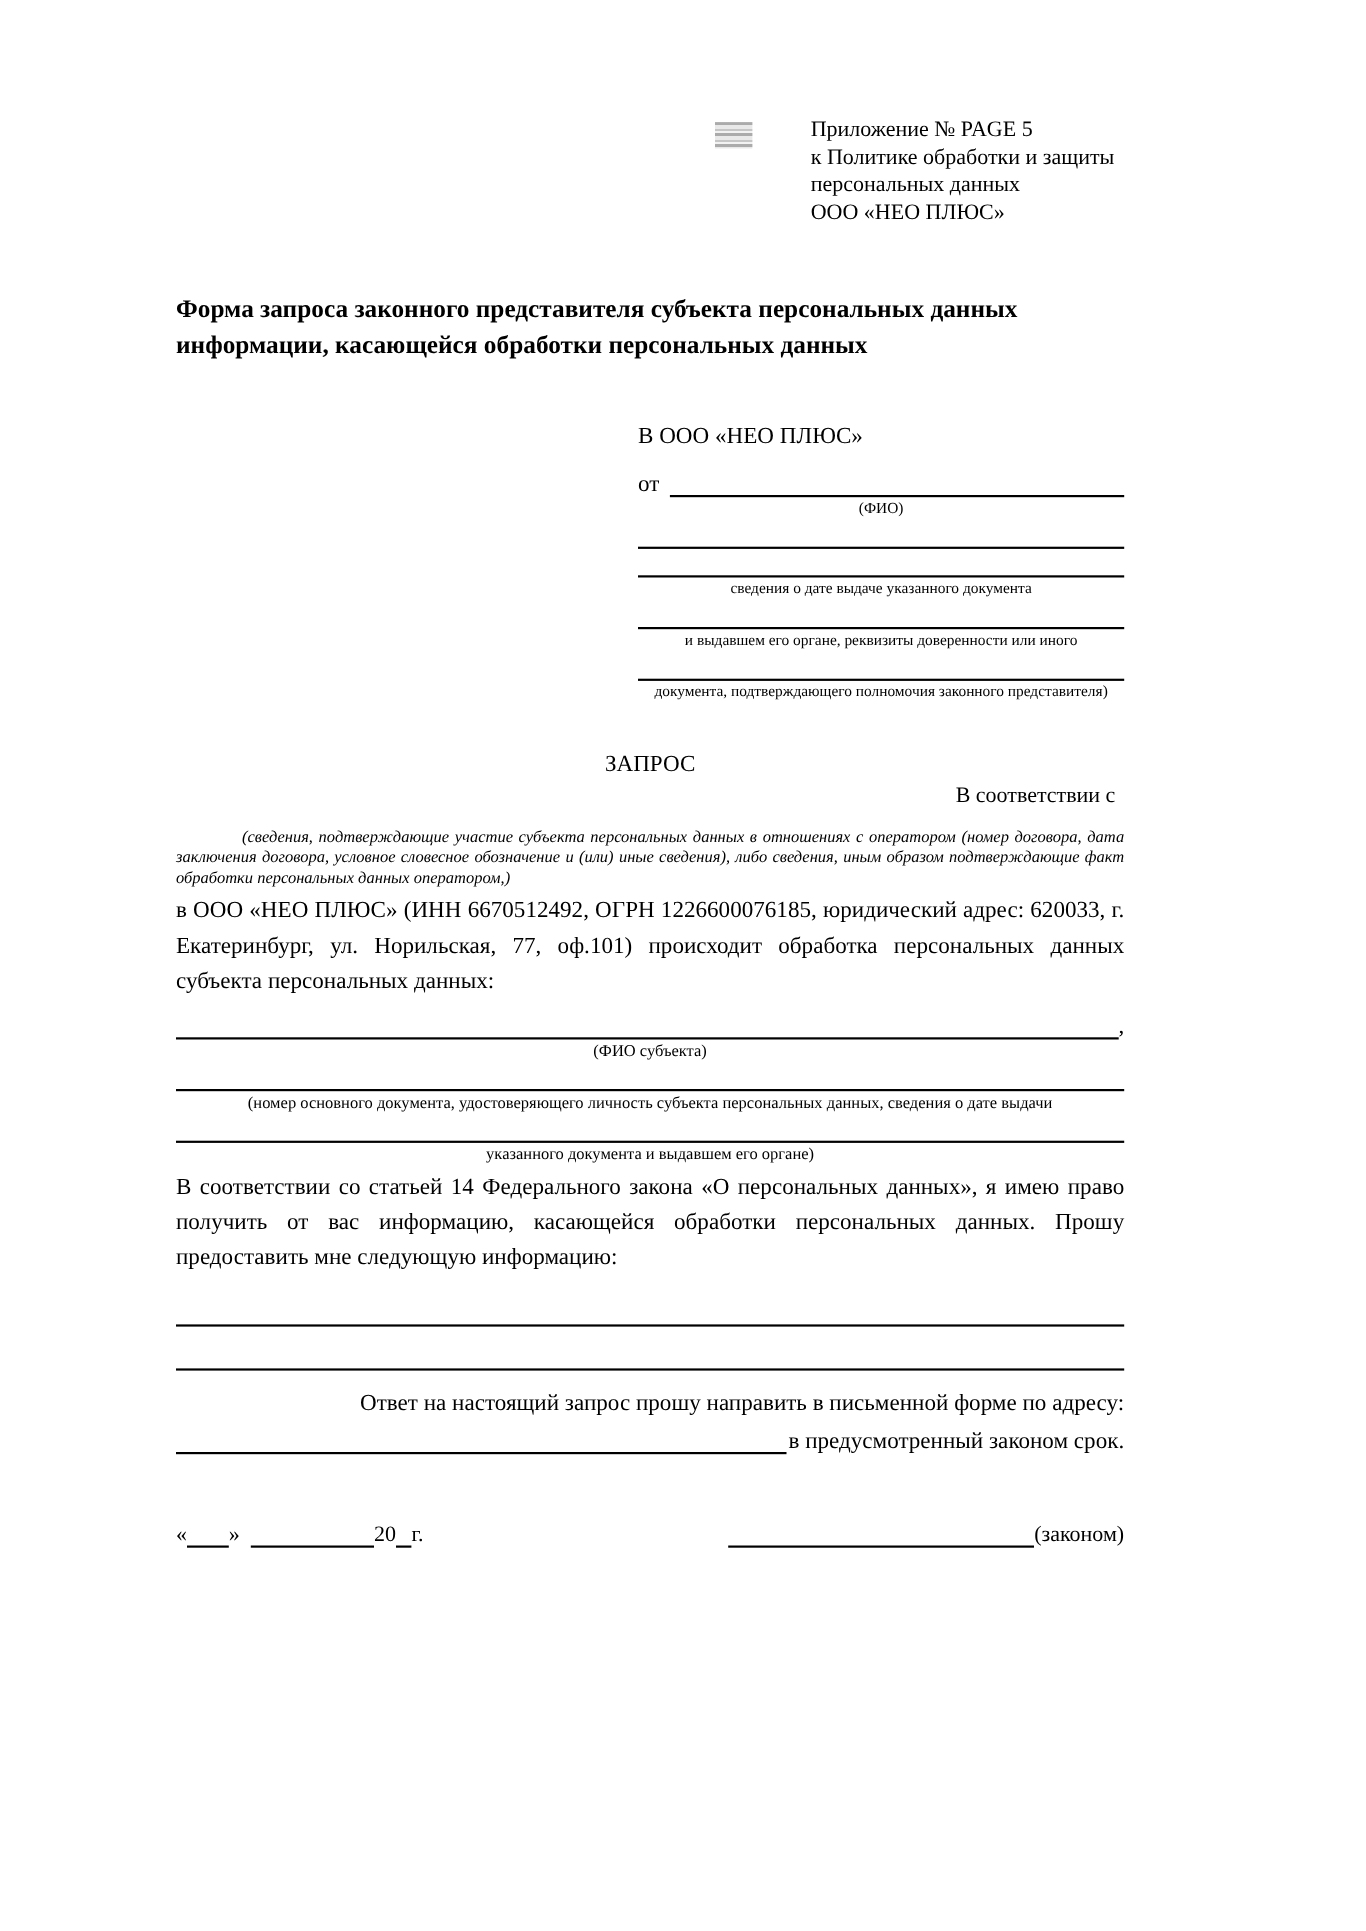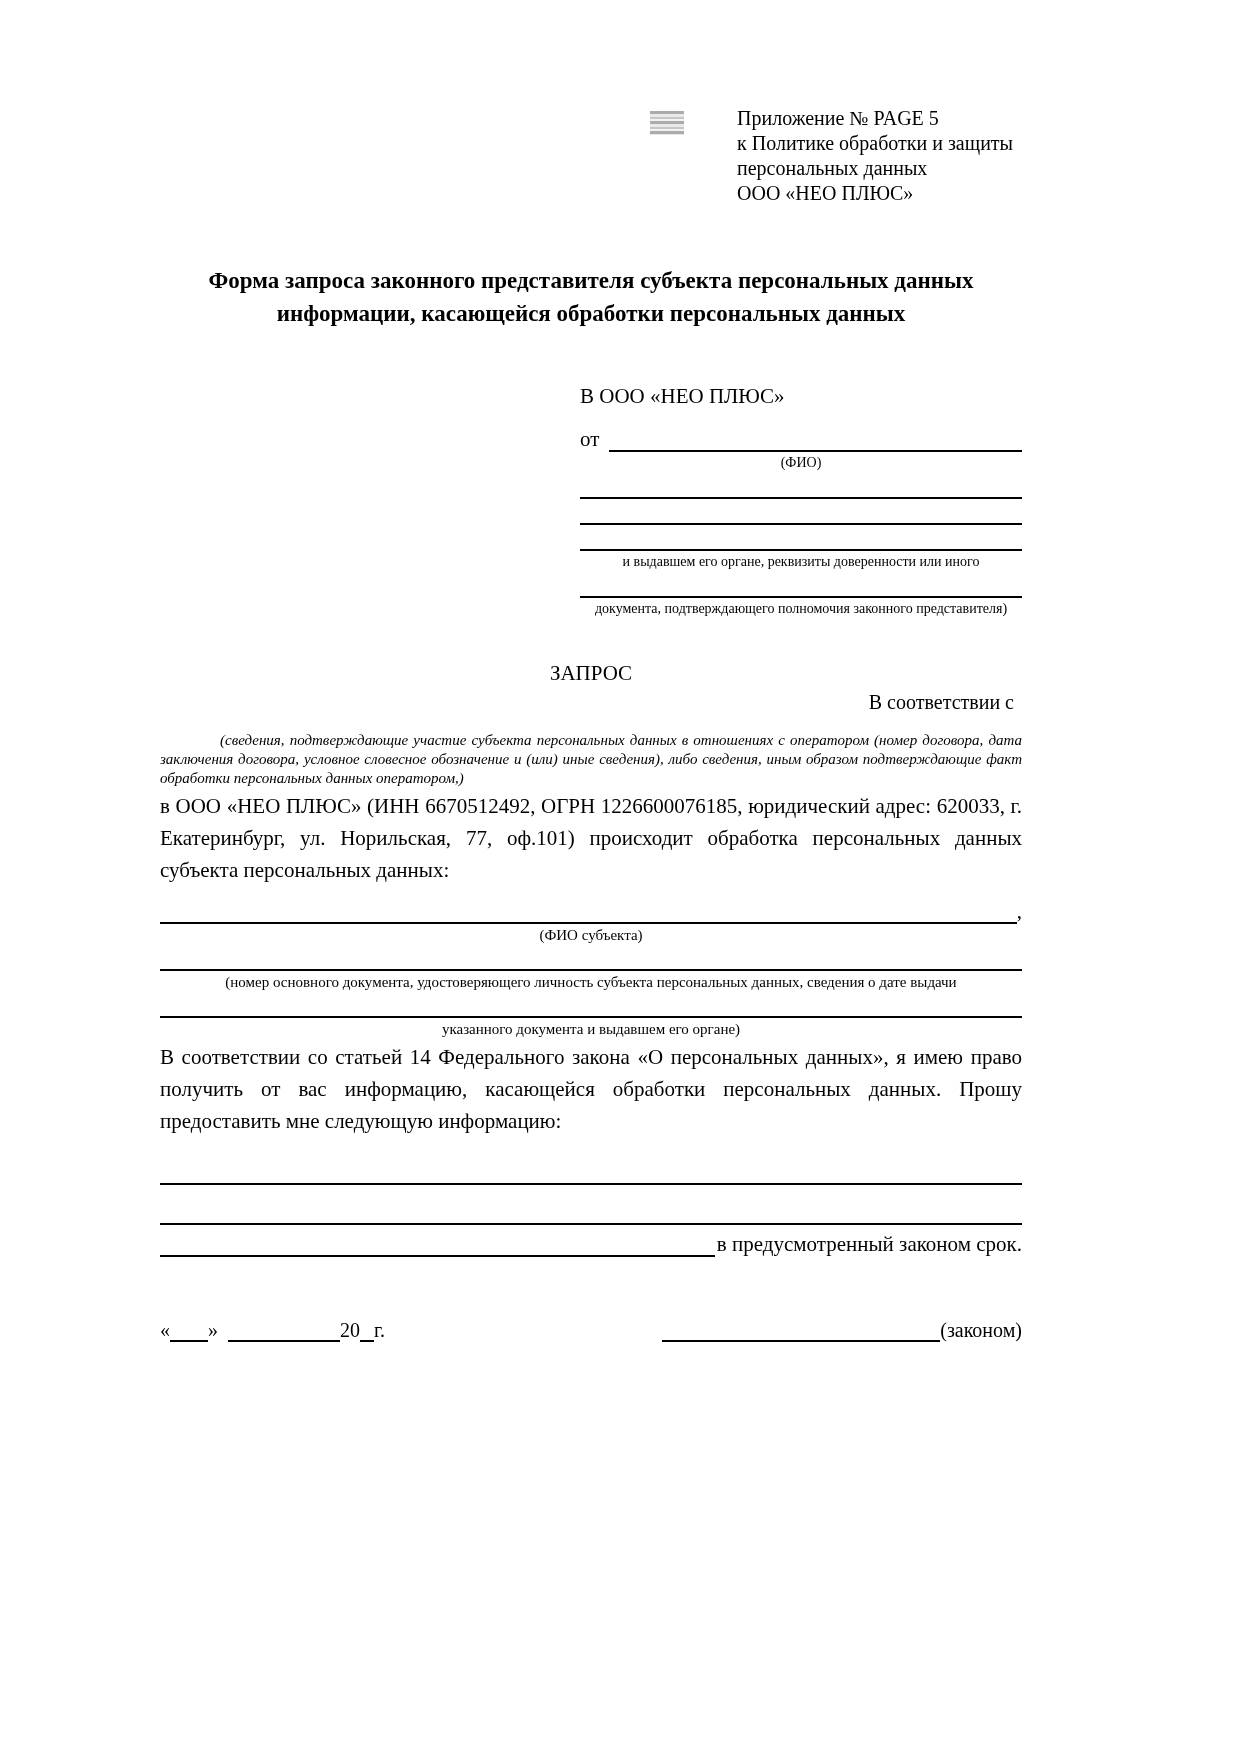--- a/index.html
+++ b/index.html
@@ -17,21 +17,21 @@
     position:absolute; left:160px; top:0; width:862px;
   }
   
   .header-row { margin-top:106px; display:flex; align-items:flex-start; margin-left:490px; }
   .field-icon {
     width:34px; height:24px; margin-top:5px; margin-right:53px; flex:0 0 auto;
     background:repeating-linear-gradient(180deg,#ababab 0 3px,#e9e9e9 3px 6px,#c6c6c6 6px 8px,#f2f2f2 8px 10px);
   }
   .header-lines { font-size:20px; line-height:25px; }
   
-  .title { margin-top:58px; text-align:center; font-weight:bold; font-size:23px; line-height:33px; }
+  .title { margin-top:58px; text-align:left; font-weight:bold; font-size:23px; line-height:33px; }
   
   .addressee { margin-top:50px; margin-left:420px; width:442px; font-size:21px; }
   .to-line { line-height:32px; }
   .from-row { display:flex; margin-top:10px; align-items:flex-end; height:30px; }
   .from-row .lbl { padding-right:10px; }
   .uline { border-bottom:2px solid #000; display:inline-block; }
   .grow { flex:1 1 auto; }
   .fline { border-bottom:2px solid #000; height:26px; }
   .cap { font-size:14px; line-height:20px; margin-top:1px; }
   .addressee .cap { display:flex; justify-content:center; white-space:nowrap; }
@@ -83,20 +83,21 @@
       <div class="to-line">В ООО «НЕО ПЛЮС»</div>
       <div class="from-row">
         <span class="lbl">от</span>
         <span class="uline grow"></span>
       </div>
       <div class="cap">(ФИО)</div>
 
       <div class="fline"></div>
 
       <div class="fline"></div>
+      <div class="cap">сведения о дате выдаче указанного документа</div>
 
       <div class="fline"></div>
       <div class="cap">и выдавшем его органе, реквизиты доверенности или иного</div>
 
       <div class="fline"></div>
       <div class="cap">документа, подтверждающего полномочия законного представителя)</div>
     </div>
 
     <div class="zapros">ЗАПРОС</div>
 
@@ -118,20 +119,21 @@
     <div class="ccap">(номер основного документа, удостоверяющего личность субъекта персональных данных, сведения о дате выдачи</div>
 
     <div class="mid-line"></div>
     <div class="ccap">указанного документа и выдавшем его органе)</div>
 
     <div class="para">В соответствии со статьей 14 Федерального закона «О персональных данных», я имею право получить от вас информацию, касающейся обработки персональных данных. Прошу предоставить мне следующую информацию:</div>
 
     <div class="blank-line-1"></div>
     <div class="blank-line-2"></div>
 
+    <div class="reply-line">Ответ на настоящий запрос прошу направить в письменной форме по адресу:</div>
     <div class="reply-row">
       <span class="uline grow"></span>
       <span class="sfx">в предусмотренный законом срок.</span>
     </div>
 
     <div class="footer-row">
       <div class="date-group">
         <span class="nw">«</span>
         <span class="uline w38"></span>
         <span class="nw">»</span>

